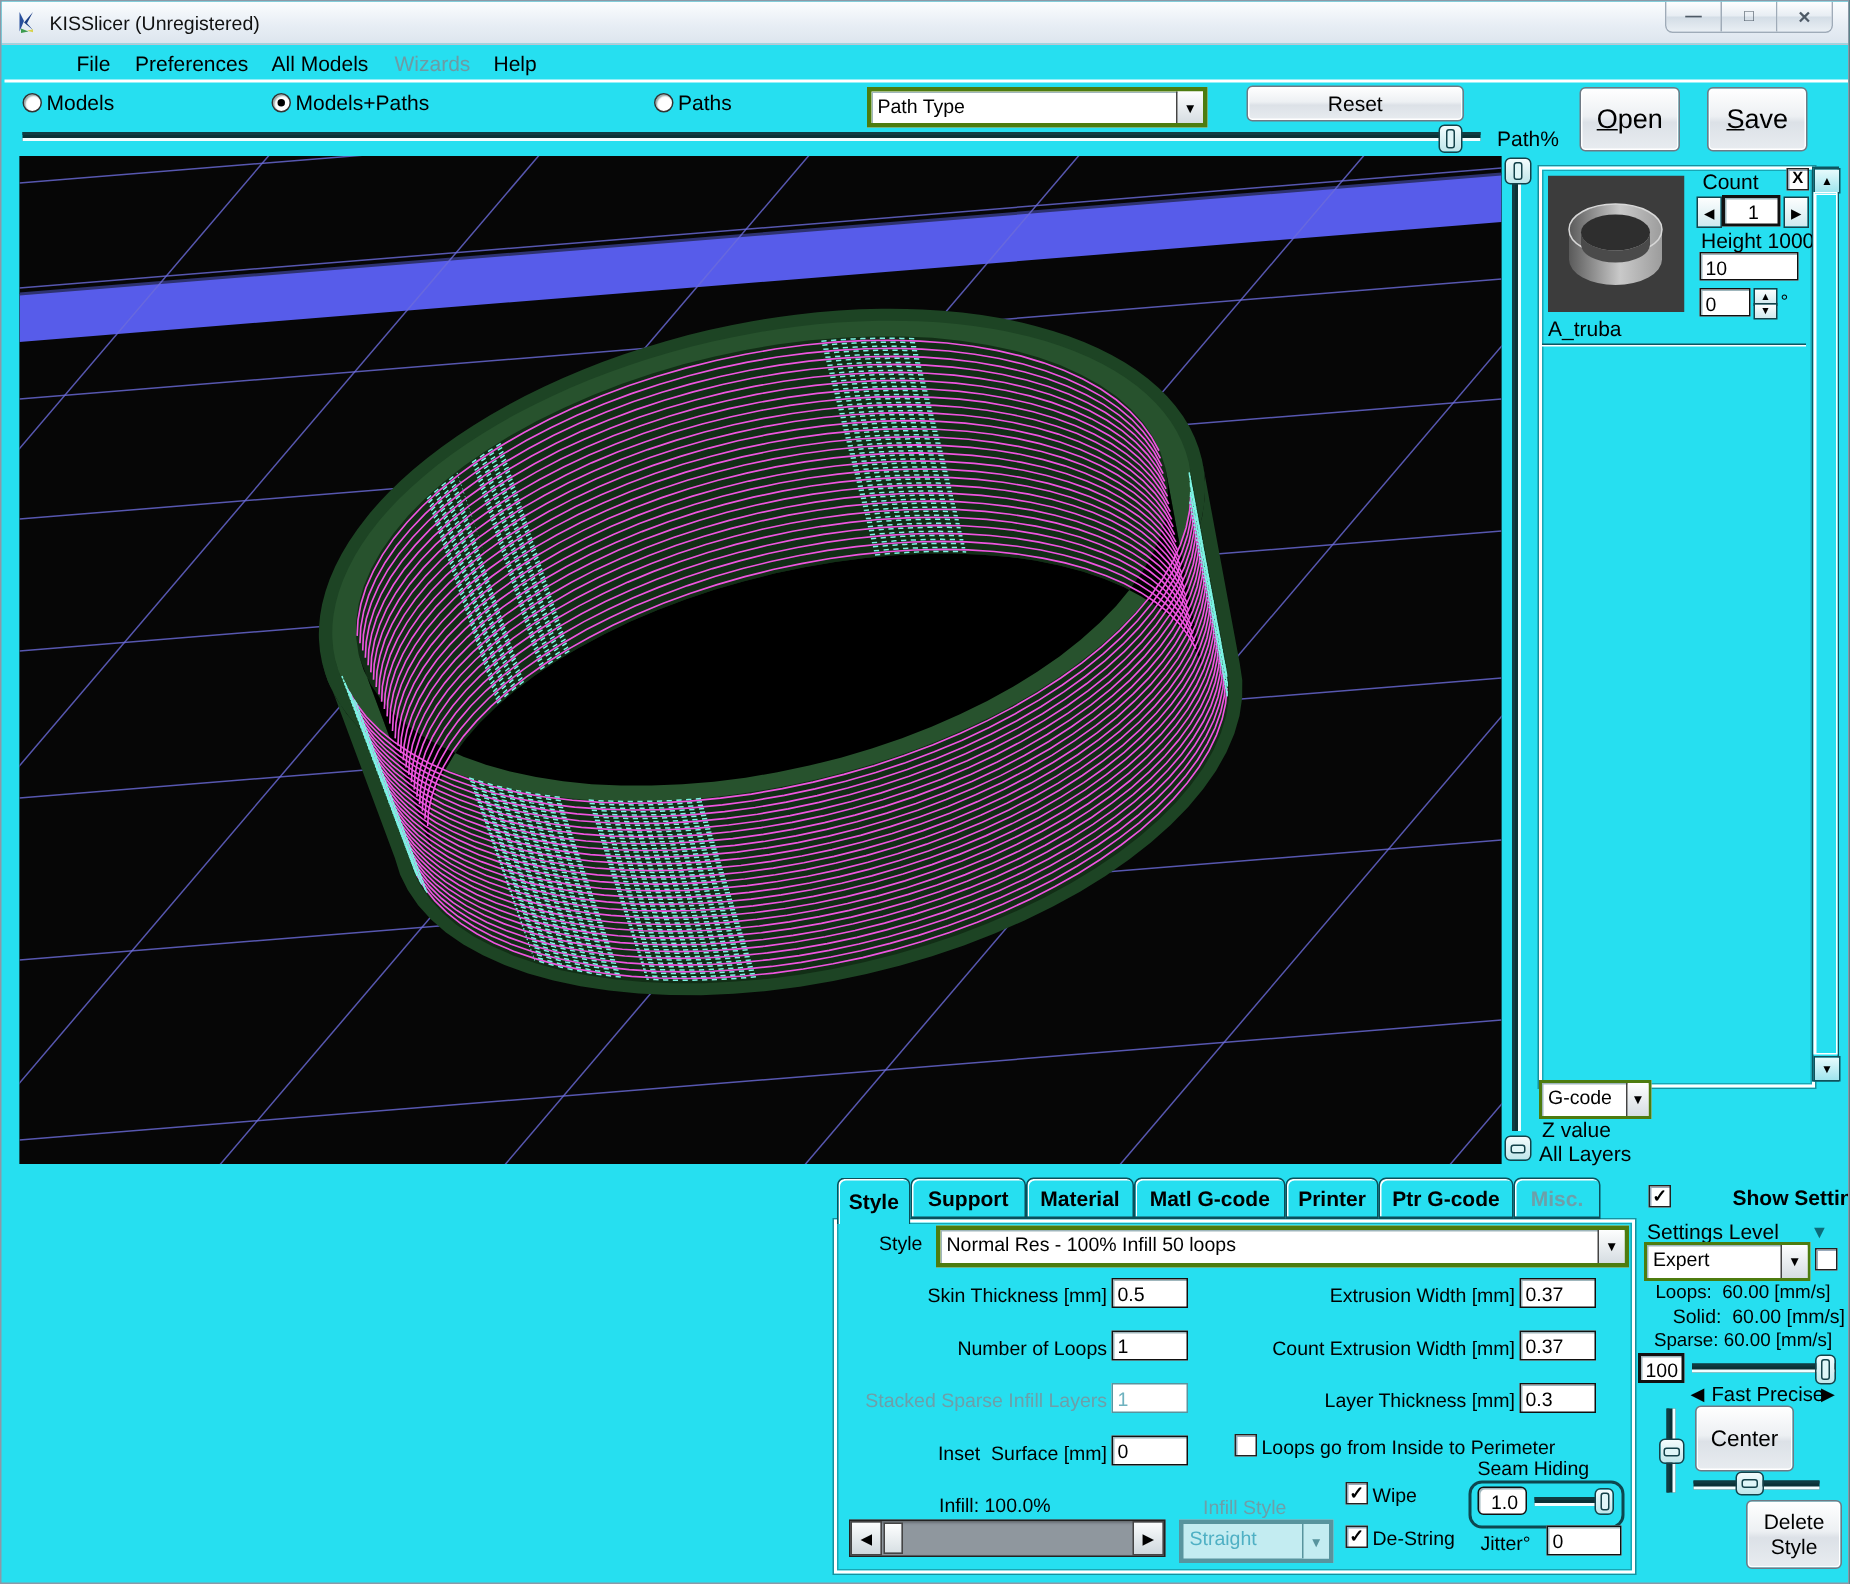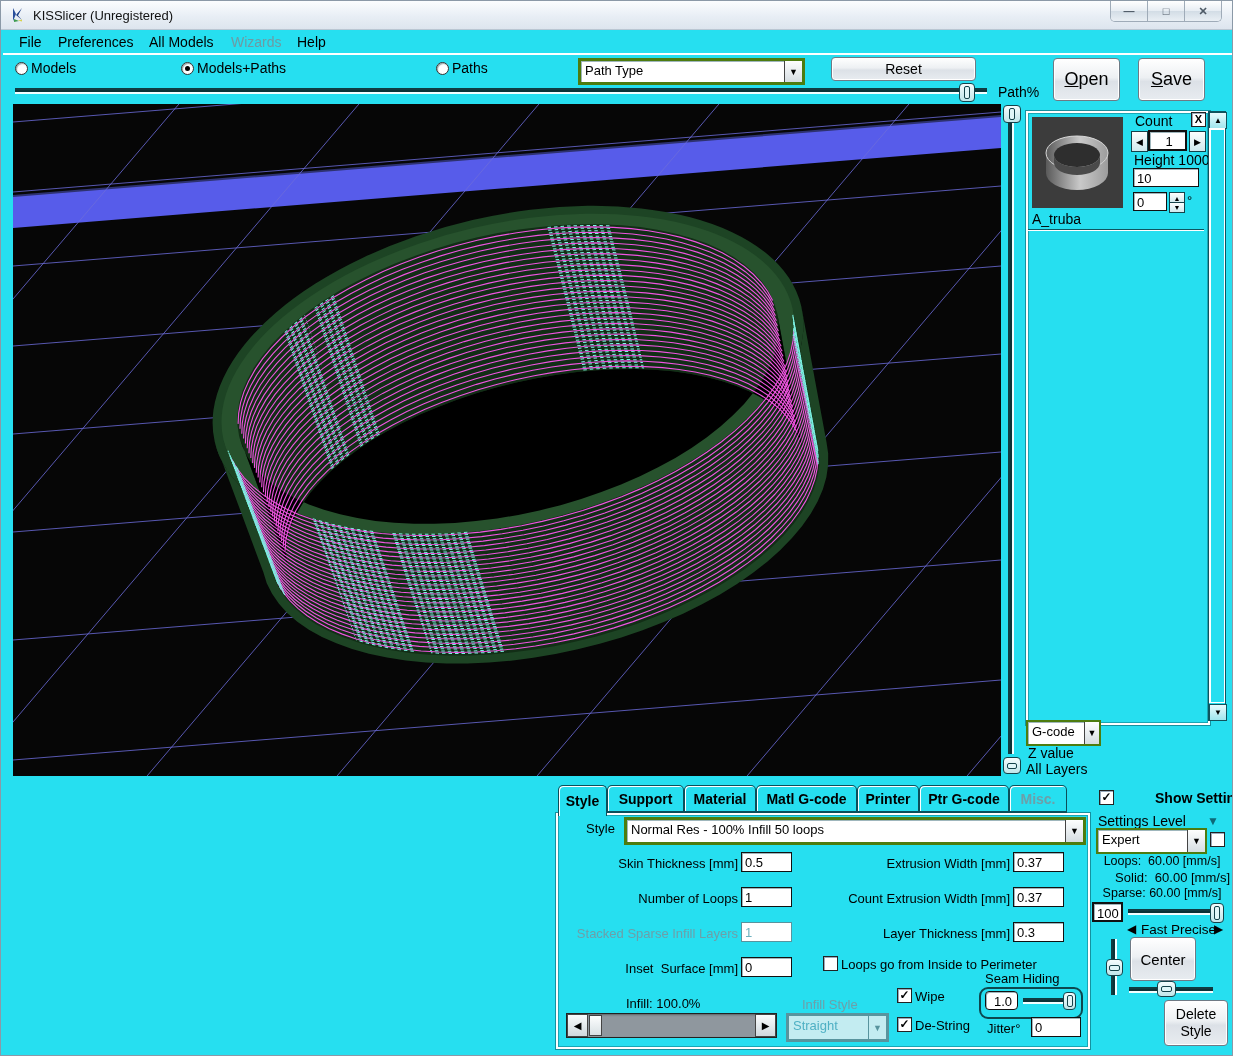--- a/index.html
+++ b/index.html
@@ -12,21 +12,21 @@
   .title-text{position:absolute;left:32px;top:7px;font-size:13px;color:#111;}
   .winbtns{position:absolute;right:10px;top:0;display:flex;border:1px solid #9fabb8;border-top:none;
            border-radius:0 0 5px 5px;overflow:hidden;}
   .winbtn{width:36px;height:20px;background:linear-gradient(#ffffff,#e7edf3 48%,#d3dde6 52%,#e9eff4);
           border-right:1px solid #9fabb8;display:flex;align-items:center;justify-content:center;
           font-size:11px;color:#4e5a66;font-weight:bold;}
   .winbtn:last-child{border-right:none;}
   
   .menubar{position:absolute;left:2px;top:30px;width:1229px;height:22px;background:#26dff0;
            border-bottom:2px solid #ffffff;}
-  .menu-item{position:absolute;top:3px;font-size:14px;color:#000;}
+  .menu-item{position:absolute;top:3px;font-size:14px;color:#000;margin-left:32px;}
   .menu-item.disabled{color:#6d9ba4;}
   
   .lbl{position:absolute;font-size:13px;color:#000;white-space:pre;text-align:right;}
   .lbl14{position:absolute;font-size:14px;color:#000;white-space:pre;}
   .bold{font-weight:bold;margin-left:38px;}
   .disabled-text{color:#6d9fa9 !important;}
   .radio{position:absolute;width:11px;height:11px;border-radius:50%;background:#fff;
          border:1px solid #333;box-shadow:inset 1px 1px 1px #9aa;}
   .radio .dot{position:absolute;left:3px;top:3px;width:5px;height:5px;border-radius:50%;background:#000;}
   .select{position:absolute;background:#fff;border:3px solid #4d7c0f;display:flex;align-items:stretch;

